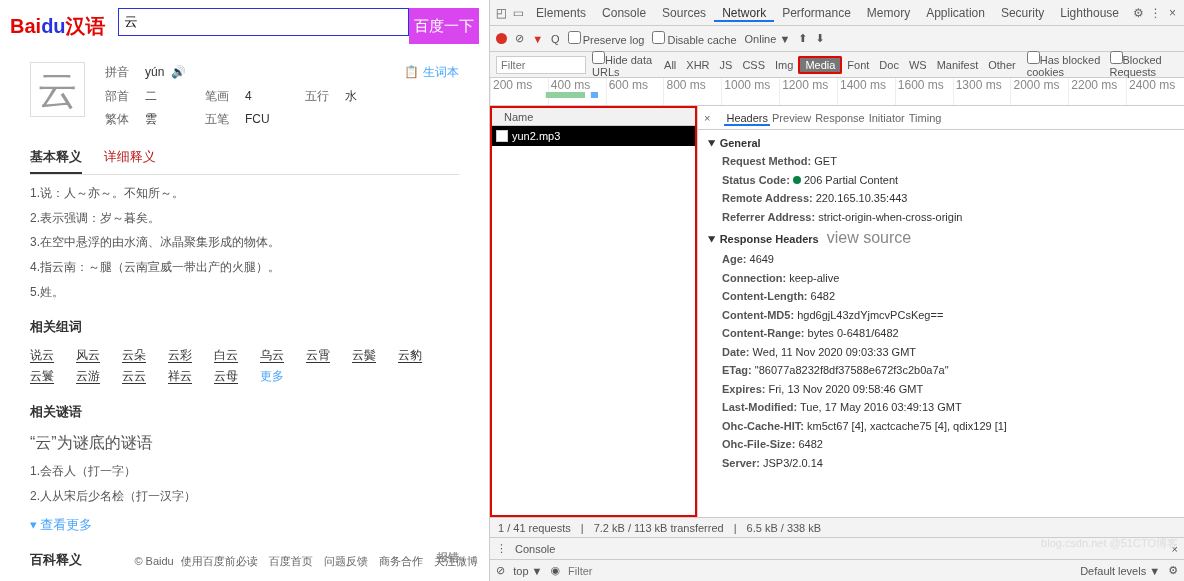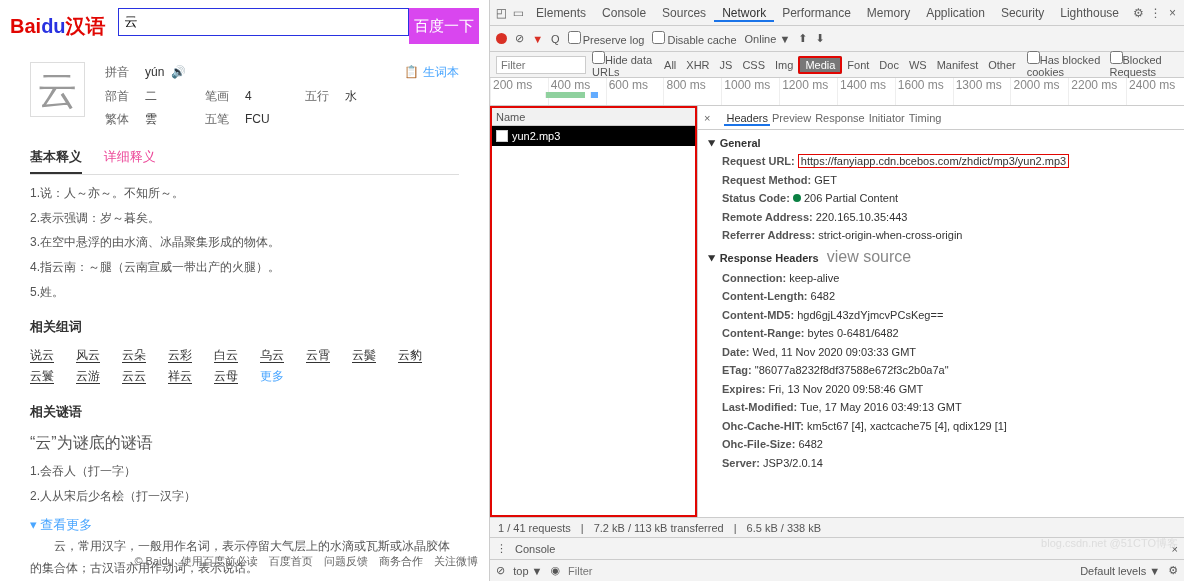--- a/index.html
+++ b/index.html
@@ -15,21 +15,21 @@
 .bh-search input{flex:1;height:28px;border:1px solid #2932e1;padding:0 6px;font-size:13px}
 .bh-search button{height:36px;width:70px;background:#d946ef;color:#fff;border:none;font-size:15px;cursor:pointer}
 .bh-body{padding:10px 30px;font-size:13px;color:#333;line-height:1.8}
 .char-box{display:flex;gap:20px;margin-bottom:10px}
 .char-img{width:55px;height:55px;border:1px solid #ddd;font-size:40px;text-align:center;line-height:55px;color:#999;font-family:KaiTi,serif}
 .char-meta{display:grid;grid-template-columns:40px 60px 40px 60px 40px 40px;row-gap:2px;font-size:12px;color:#666}
 .char-meta span.v{color:#333}
 .snd{color:#4aa6ff;margin-left:4px}
 .gen-link{float:right;color:#4aa6ff;font-size:12px}
 .tabs{border-bottom:1px solid #ddd;margin:8px 0;font-size:13px}
-.tabs span{display:inline-block;padding:4px 0;margin-right:18px;color:#ec4899;cursor:pointer}
+.tabs span{display:inline-block;padding:4px 0;margin-right:18px;color:#b91c1c;cursor:pointer}
 .tabs span.active{color:#333;border-bottom:2px solid #333;font-weight:bold}
 .def-list p{font-size:12px;color:#555;margin:3px 0}
 .sec-h{font-weight:bold;margin:12px 0 6px;font-size:13px}
 .word-grid{display:flex;flex-wrap:wrap;gap:0 22px;font-size:12px}
 .word-grid a{color:#333;text-decoration:underline;text-underline-offset:3px;cursor:pointer}
 .word-grid a.more{color:#4aa6ff;text-decoration:none}
 .blue-link{color:#4aa6ff;cursor:pointer}
 .report{float:right;color:#999;font-size:11px}
 .bh-footer{position:absolute;bottom:12px;left:0;width:482px;text-align:right;font-size:11px;color:#666}
 .bh-footer a{color:#666;margin:0 4px;text-decoration:none}
@@ -47,21 +47,21 @@
 .dt-filter input.fi{width:90px;height:18px;border:1px solid #ccc;padding:0 4px;font-size:11px}
 .dt-filter .pill{padding:1px 5px;cursor:pointer;color:#555}
 .dt-filter .pill.sel{background:#777;color:#fff;border-radius:2px}
 .redbox{border:2px solid #e10602}
 .dt-timeline{height:28px;border-bottom:1px solid #ccc;display:flex;font-size:12px;color:#888;position:relative;background:#fff}
 .dt-timeline div{flex:1;border-left:1px solid #eee;padding-left:2px}
 .tl-bar{position:absolute;top:14px;left:55px;width:40px;height:6px;background:#8fd19e}
 .tl-bar2{position:absolute;top:14px;left:100px;width:8px;height:6px;background:#63acff}
 .dt-main{display:flex;flex:1;overflow:hidden}
 .req-list{width:208px;border-right:1px solid #ccc;background:#fff}
-.req-list .hd{height:18px;background:#f1f1f1;border-bottom:1px solid #ccc;font-size:11px;padding:0 4px;line-height:18px;color:#555}
+.req-list .hd{height:18px;background:#f1f1f1;border-bottom:1px solid #ccc;font-size:11px;padding:0 12px;line-height:18px;color:#555}
 .req-list .row{height:20px;line-height:20px;font-size:11px;padding:0 4px;display:flex;align-items:center;gap:4px}
 .req-list .row.sel{background:#000000;color:#fff}
 .req-list .row .fi-ic{width:12px;height:12px;background:#fff;border:1px solid #ccc}
 .redbox-list{border:2px solid #e10602;height:100%}
 .detail{flex:1;overflow-y:auto;background:#fff;font-size:11px;color:#333}
 .det-tabs{display:flex;height:24px;border-bottom:1px solid #ccc;align-items:center;padding:0 6px;gap:14px;color:#666}
 .det-tabs .t{cursor:pointer;padding:0 2px}
 .det-tabs .t.active{color:#333;border-bottom:2px solid #1a73e8;height:24px;line-height:24px}
 .det-tabs .cl{color:#666;cursor:pointer}
 .det-sec{padding:4px 10px}
@@ -142,20 +142,21 @@
         <a>云母</a>
         <a class="more">更多</a>
       </div>
     <div class="sec-h">相关谜语</div>
     <p style="font-size:16px;color:#555">“云”为谜底的谜语</p>
     <div class="def-list" id="riddles">
         <p>1.会吞人（打一字）</p>
         <p>2.人从宋后少名桧（打一汉字）</p>
       </div>
     <p class="blue-link" style="margin-top:6px">▾ 查看更多</p>
+    <div class="sec-h"><span>百科释义</span><span class="report">报错</span></div>
     <p style="font-size:12px;color:#555;text-indent:2em">云，常用汉字，一般用作名词，表示停留大气层上的水滴或瓦斯或冰晶胶体的集合体；古汉语亦用作动词，表示说话。</p>
 
   </div>
   <div class="bh-footer">
     <span>© Baidu</span>
     <a>使用百度前必读</a>
     <a>百度首页</a>
     <a>问题反馈</a>
     <a>商务合作</a>
     <a>关注微博</a>
@@ -217,29 +218,29 @@
       </div>
     </div>
     <div class="detail">
       <div class="det-tabs">
         <span class="cl">×</span>
         <span id="det-tabs"><span class="t active">Headers</span><span class="t">Preview</span><span class="t">Response</span><span class="t">Initiator</span><span class="t">Timing</span></span>
       </div>
       <div class="det-sec">
         <details open="">
             <summary>General</summary>
-          <div class="kv"><b>Request URL:</b> <span class="url-box">https://fanyiapp.cdn.bcebos.com/zhdict/mp3/yun2.mp3</span></div>
           <div class="kv"><b>Request Method:</b> <span>GET</span></div>
           <div class="kv"><b>Status Code:</b> <span class="status-dot"></span><span>206 Partial Content</span></div>
           <div class="kv"><b>Remote Address:</b> <span>220.165.10.35:443</span></div>
           <div class="kv"><b>Referrer Address:</b> <span>strict-origin-when-cross-origin</span></div>
         </details>
         <details open="">
             <summary><span>Response Headers</span><span class="vs">view source</span></summary>
           <div id="resp-h">
+              <div class="kv"><b>Age:</b> <span>4649</span></div>
               <div class="kv"><b>Connection:</b> <span>keep-alive</span></div>
               <div class="kv"><b>Content-Length:</b> <span>6482</span></div>
               <div class="kv"><b>Content-MD5:</b> <span>hgd6gjL43zdYjmcvPCsKeg==</span></div>
               <div class="kv"><b>Content-Range:</b> <span>bytes 0-6481/6482</span></div>
               <div class="kv"><b>Date:</b> <span>Wed, 11 Nov 2020 09:03:33 GMT</span></div>
               <div class="kv"><b>ETag:</b> <span>"86077a8232f8df37588e672f3c2b0a7a"</span></div>
               <div class="kv"><b>Expires:</b> <span>Fri, 13 Nov 2020 09:58:46 GMT</span></div>
               <div class="kv"><b>Last-Modified:</b> <span>Tue, 17 May 2016 03:49:13 GMT</span></div>
               <div class="kv"><b>Ohc-Cache-HIT:</b> <span>km5ct67 [4], xactcache75 [4], qdix129 [1]</span></div>
               <div class="kv"><b>Ohc-File-Size:</b> <span>6482</span></div>

